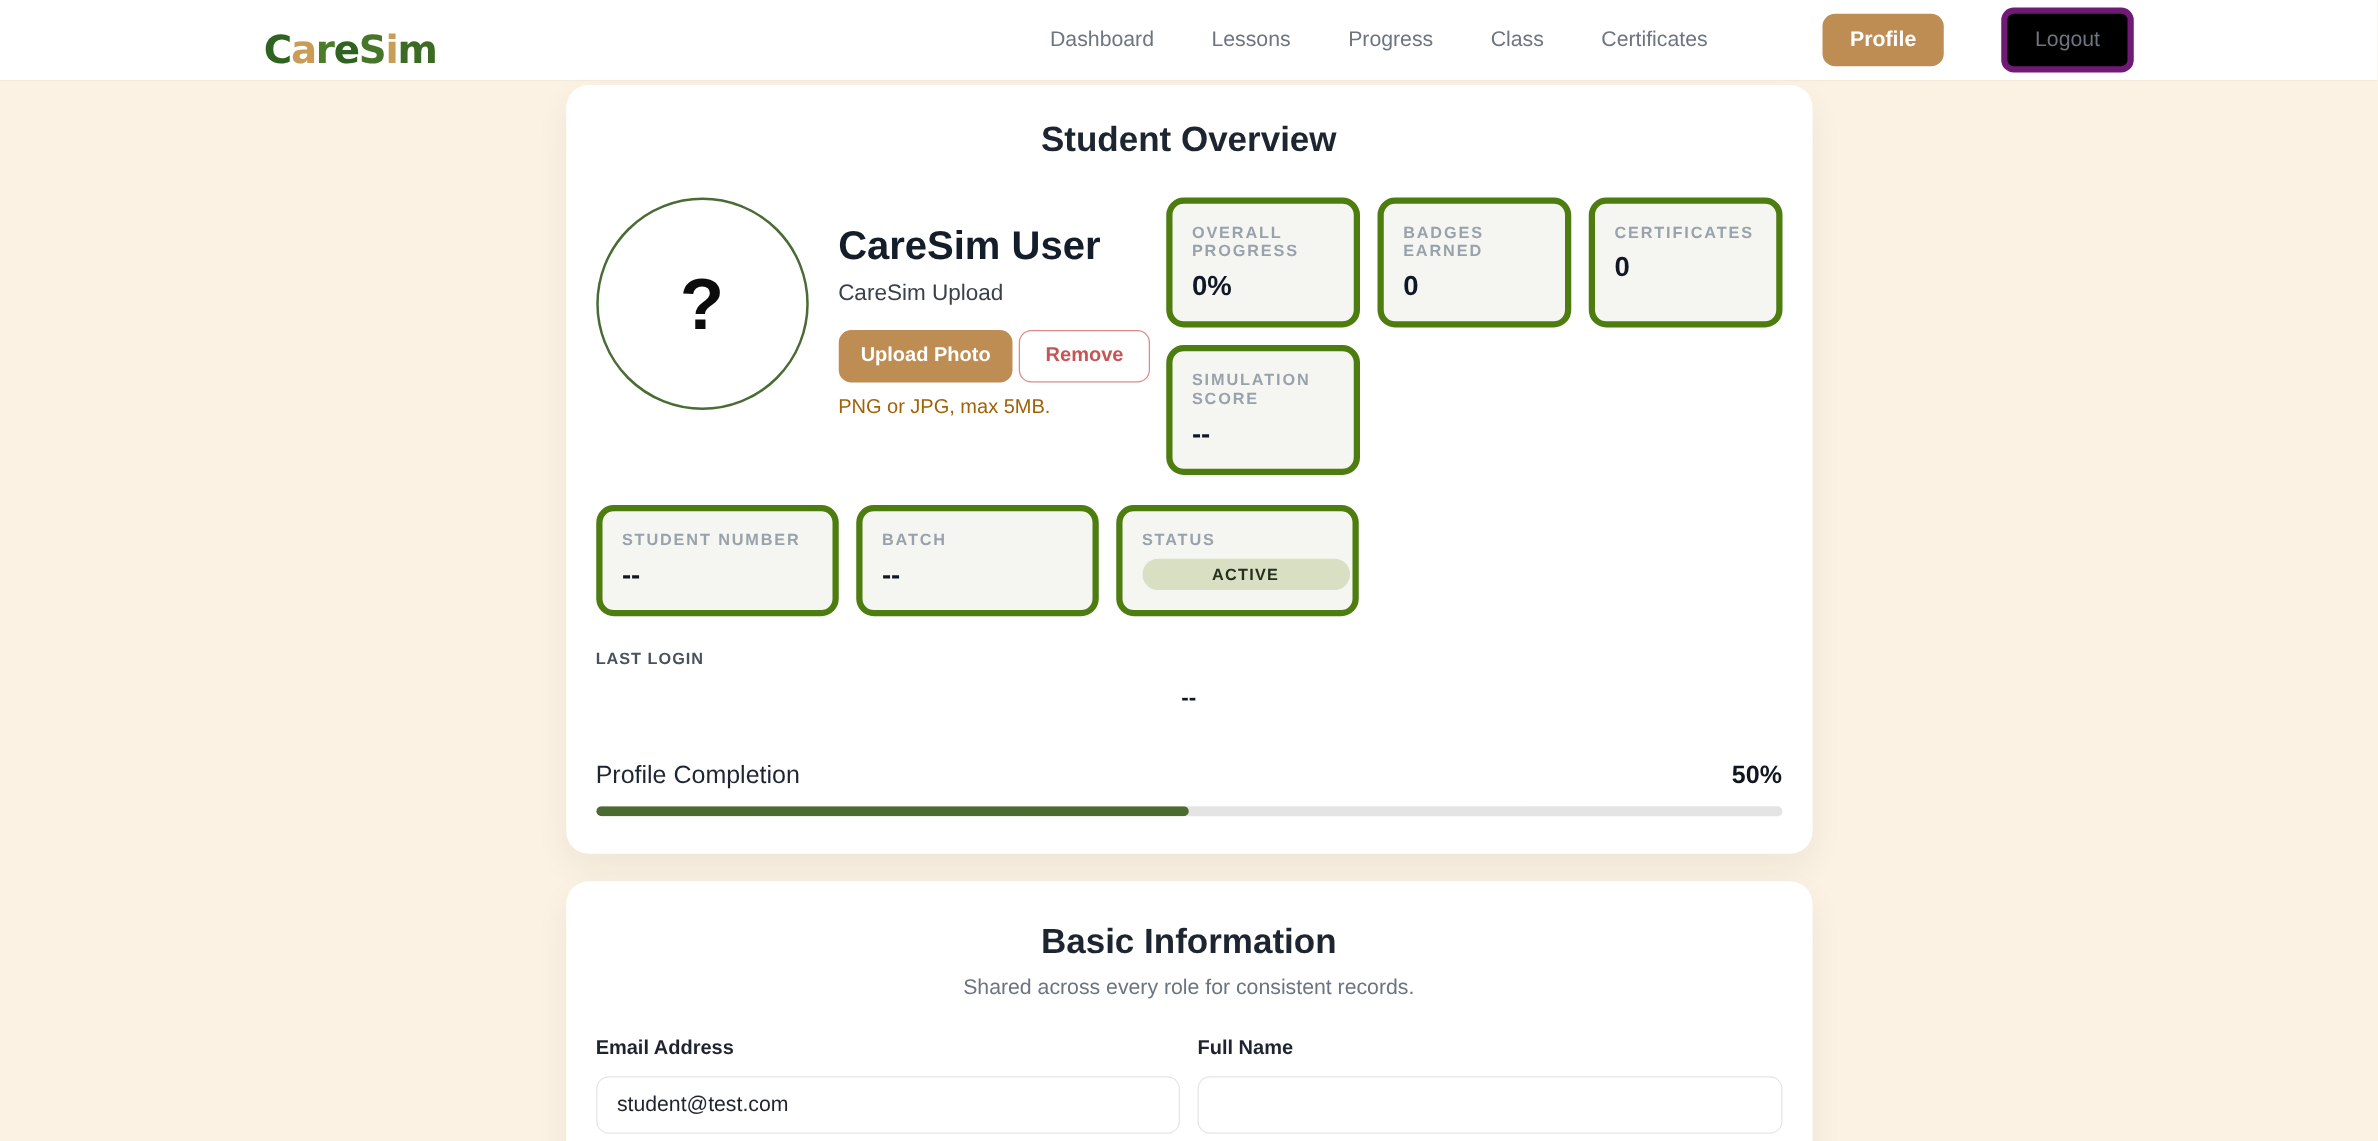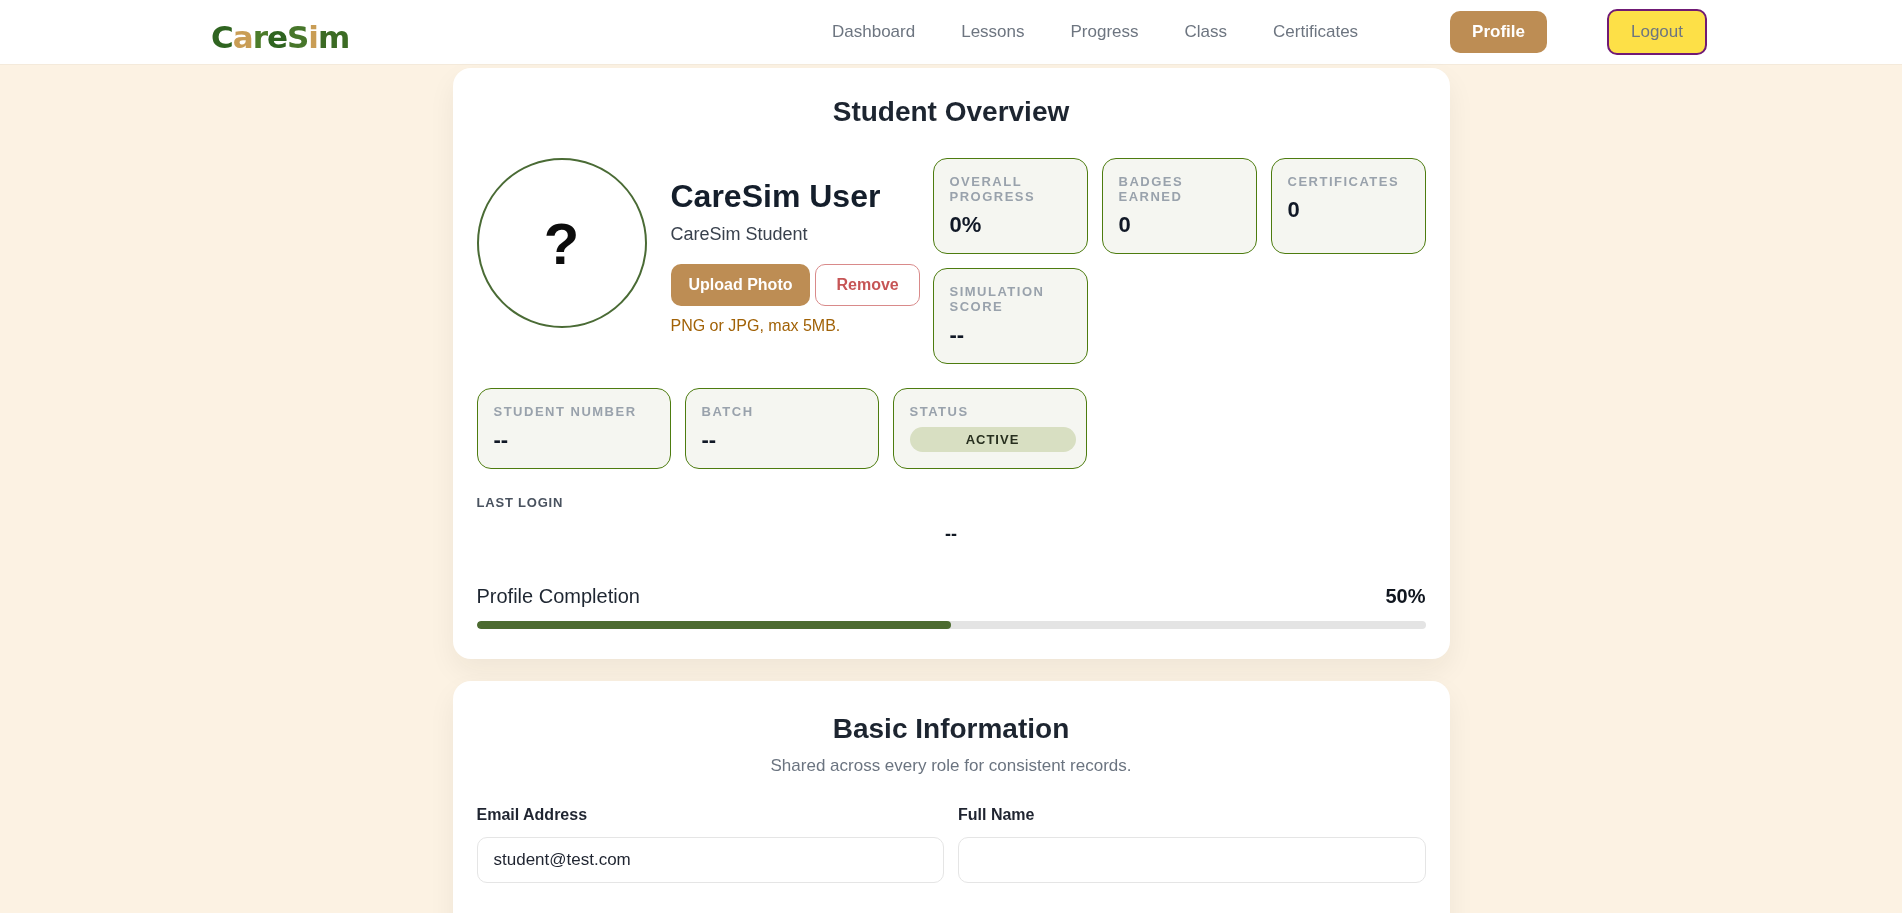--- a/index.html
+++ b/index.html
@@ -19,21 +19,21 @@
   }
   .logo { font-family:"DejaVu Sans", sans-serif; font-size:31px; font-weight:800; letter-spacing:-1px; cursor:pointer; }
   .logo span { display:inline-block; }
   .nav-links { margin-left:auto; display:flex; align-items:center; gap:46px; }
   .nav-link { font-size:17px; color:#6d7580; cursor:pointer; }
   .btn-pill {
     border-radius:10px; font-size:17px; padding:11px 22px; cursor:pointer; border:none;
     font-family:"Liberation Sans", sans-serif;
   }
   .btn-profile { background:#bd8d54; color:#ffffff; font-weight:700; margin-left:46px; }
-  .btn-logout { background:#fde047; color:#6d7580; border:2px solid #701a75; margin-left:14px; }
+  .btn-logout { background:#000000; color:#6d7580; border:5px solid #701a75; }
 
   
   .card {
     width:997px; margin:0 auto; background:#ffffff; border-radius:18px;
     box-shadow:0 12px 28px rgba(40,30,10,0.06);
   }
   .card-overview { margin-top:4px; padding:28px 24px 30px; }
   .card-basic { margin-top:22px; padding:32px 24px 42px; }
 
   .section-title { text-align:center; font-size:28px; font-weight:800; color:#1d2530; }
@@ -61,21 +61,21 @@
     font-family:"Liberation Sans", sans-serif;
   }
   .photo-hint { font-size:16px; color:#a16207; margin-top:11px; }
 
   
   .stats-grid {
     margin-left:auto; display:grid; grid-template-columns:repeat(3,155px);
     gap:14px 14px; align-content:start;
   }
   .mini-card {
-    background:#f5f6f1; border:1px solid #4d7c0f; border-radius:14px;
+    background:#f5f6f1; border:5px solid #4d7c0f; border-radius:14px;
     padding:15px 16px; min-height:76px;
   }
   .mini-label { font-size:13px; font-weight:600; color:#99a2ac; letter-spacing:1.5px; }
   .mini-value { font-size:22px; font-weight:800; color:#101826; margin-top:8px; }
 
   
   .info-row { display:flex; gap:14px; margin-top:24px; }
   .info-card { width:194px; min-height:80px; }
   .status-pill {
     margin-top:8px; background:#d8dfc2; border-radius:999px; text-align:center;
@@ -127,21 +127,21 @@
 <section class="card card-overview">
   <h1 class="section-title">Student Overview</h1>
 
   <div class="ov-row">
     <div class="avatar">
       <span class="avatar-q">?</span>
     </div>
 
     <div class="id-block">
       <div class="student-name">CareSim User</div>
-      <div class="student-sub">CareSim Student</div>
+      <div class="student-sub">CareSim Upload</div>
       <div class="photo-btns">
         <button class="btn-upload">Upload Photo</button>
         <button class="btn-remove">Remove</button>
       </div>
       <div class="photo-hint">PNG or JPG, max 5MB.</div>
     </div>
 
     <div class="stats-grid">
       <div class="mini-card">
         <div class="mini-label">OVERALL PROGRESS</div>

